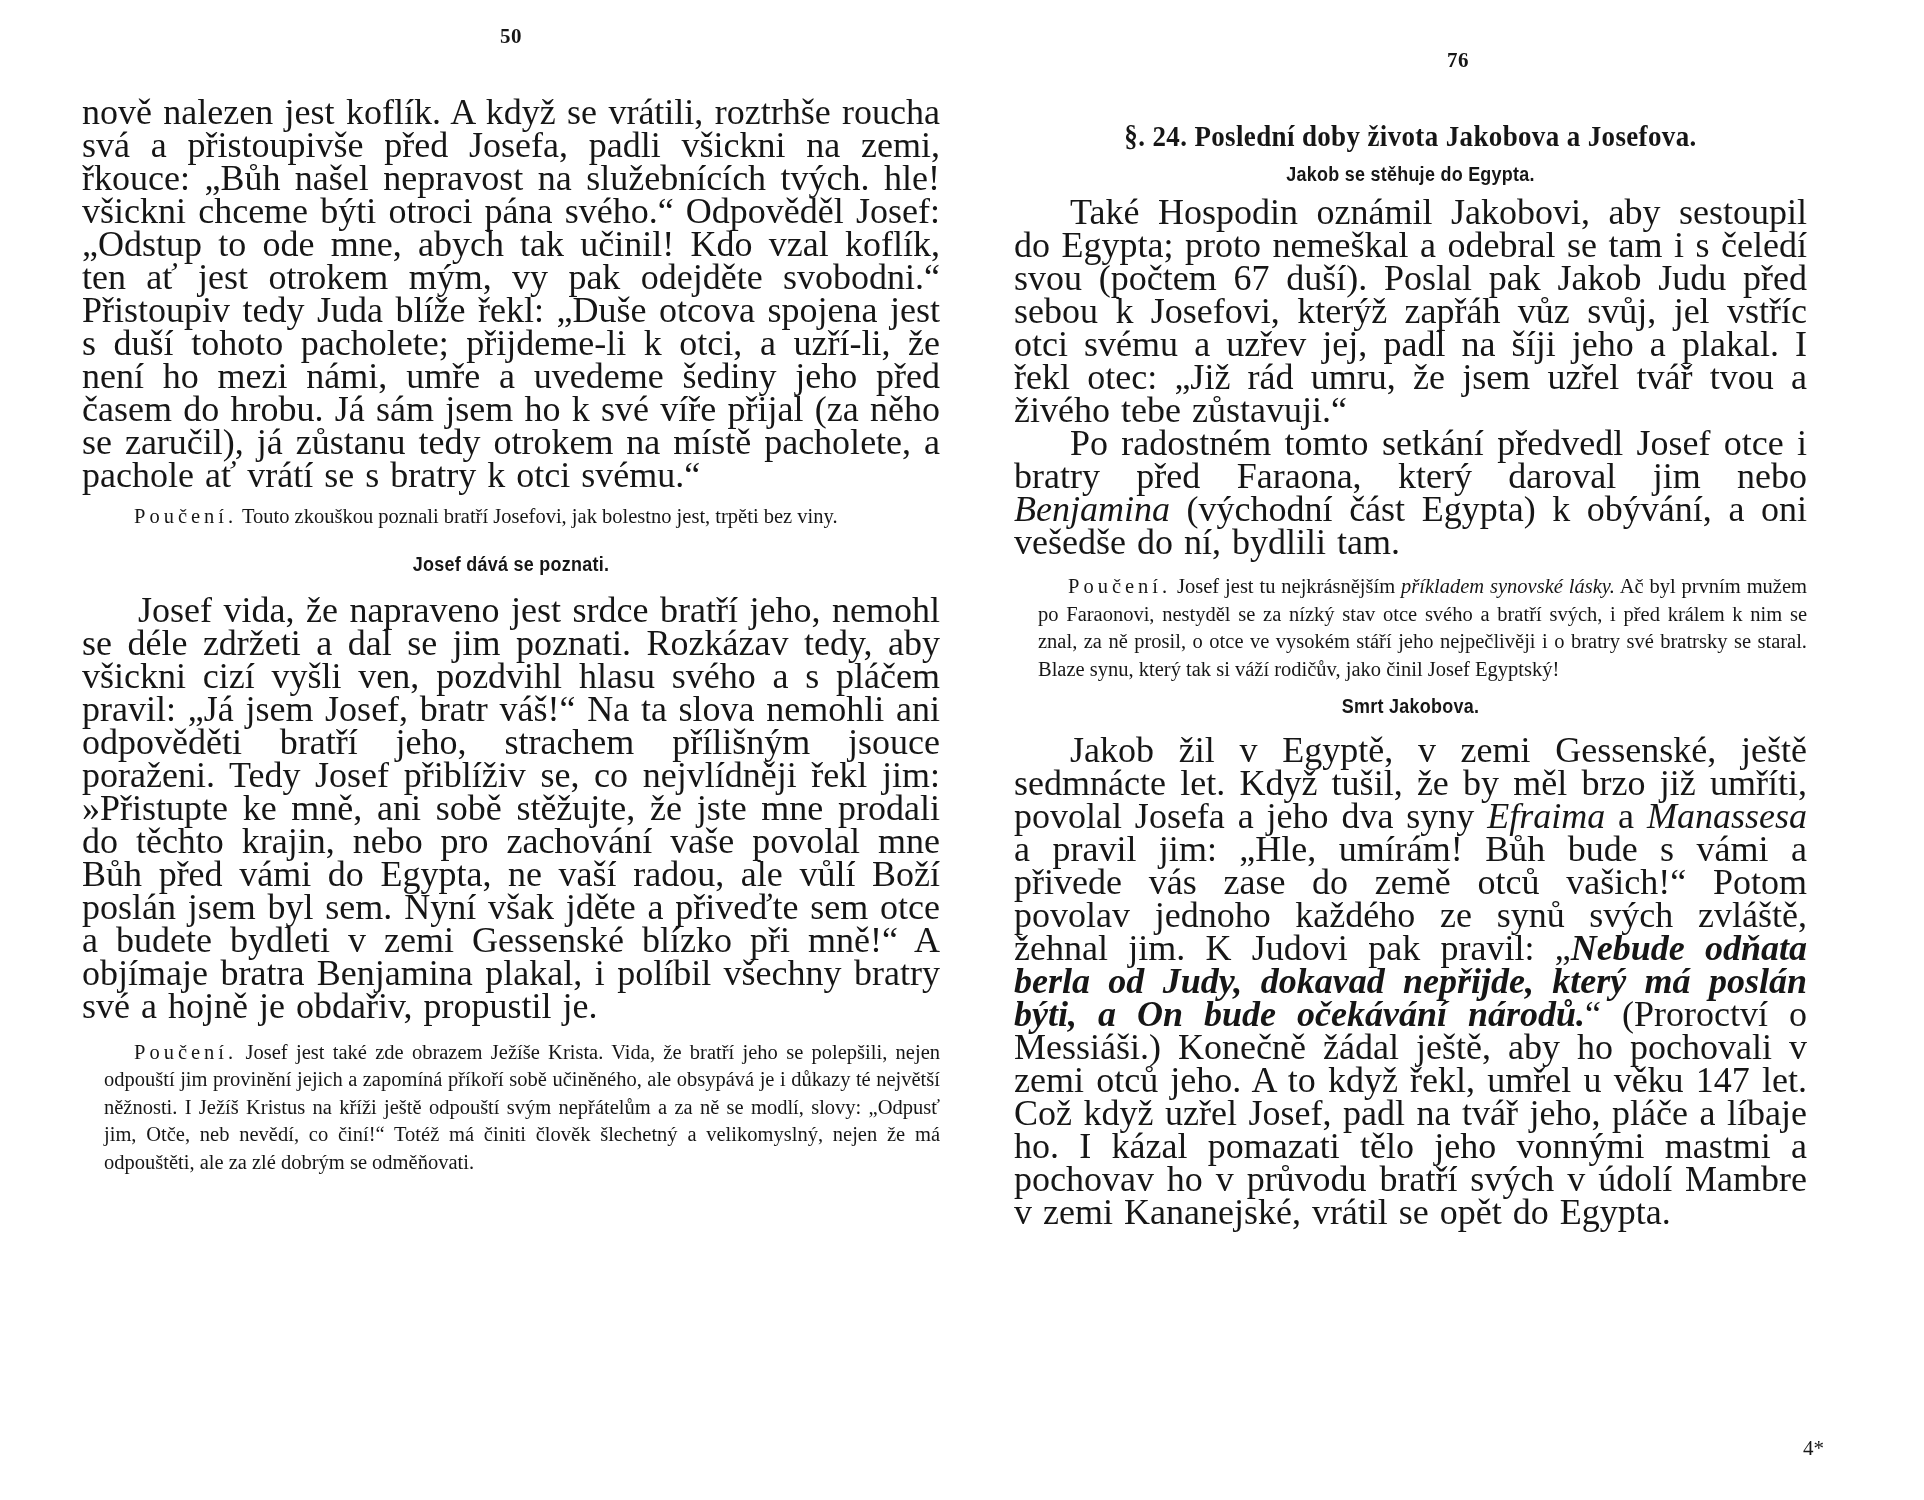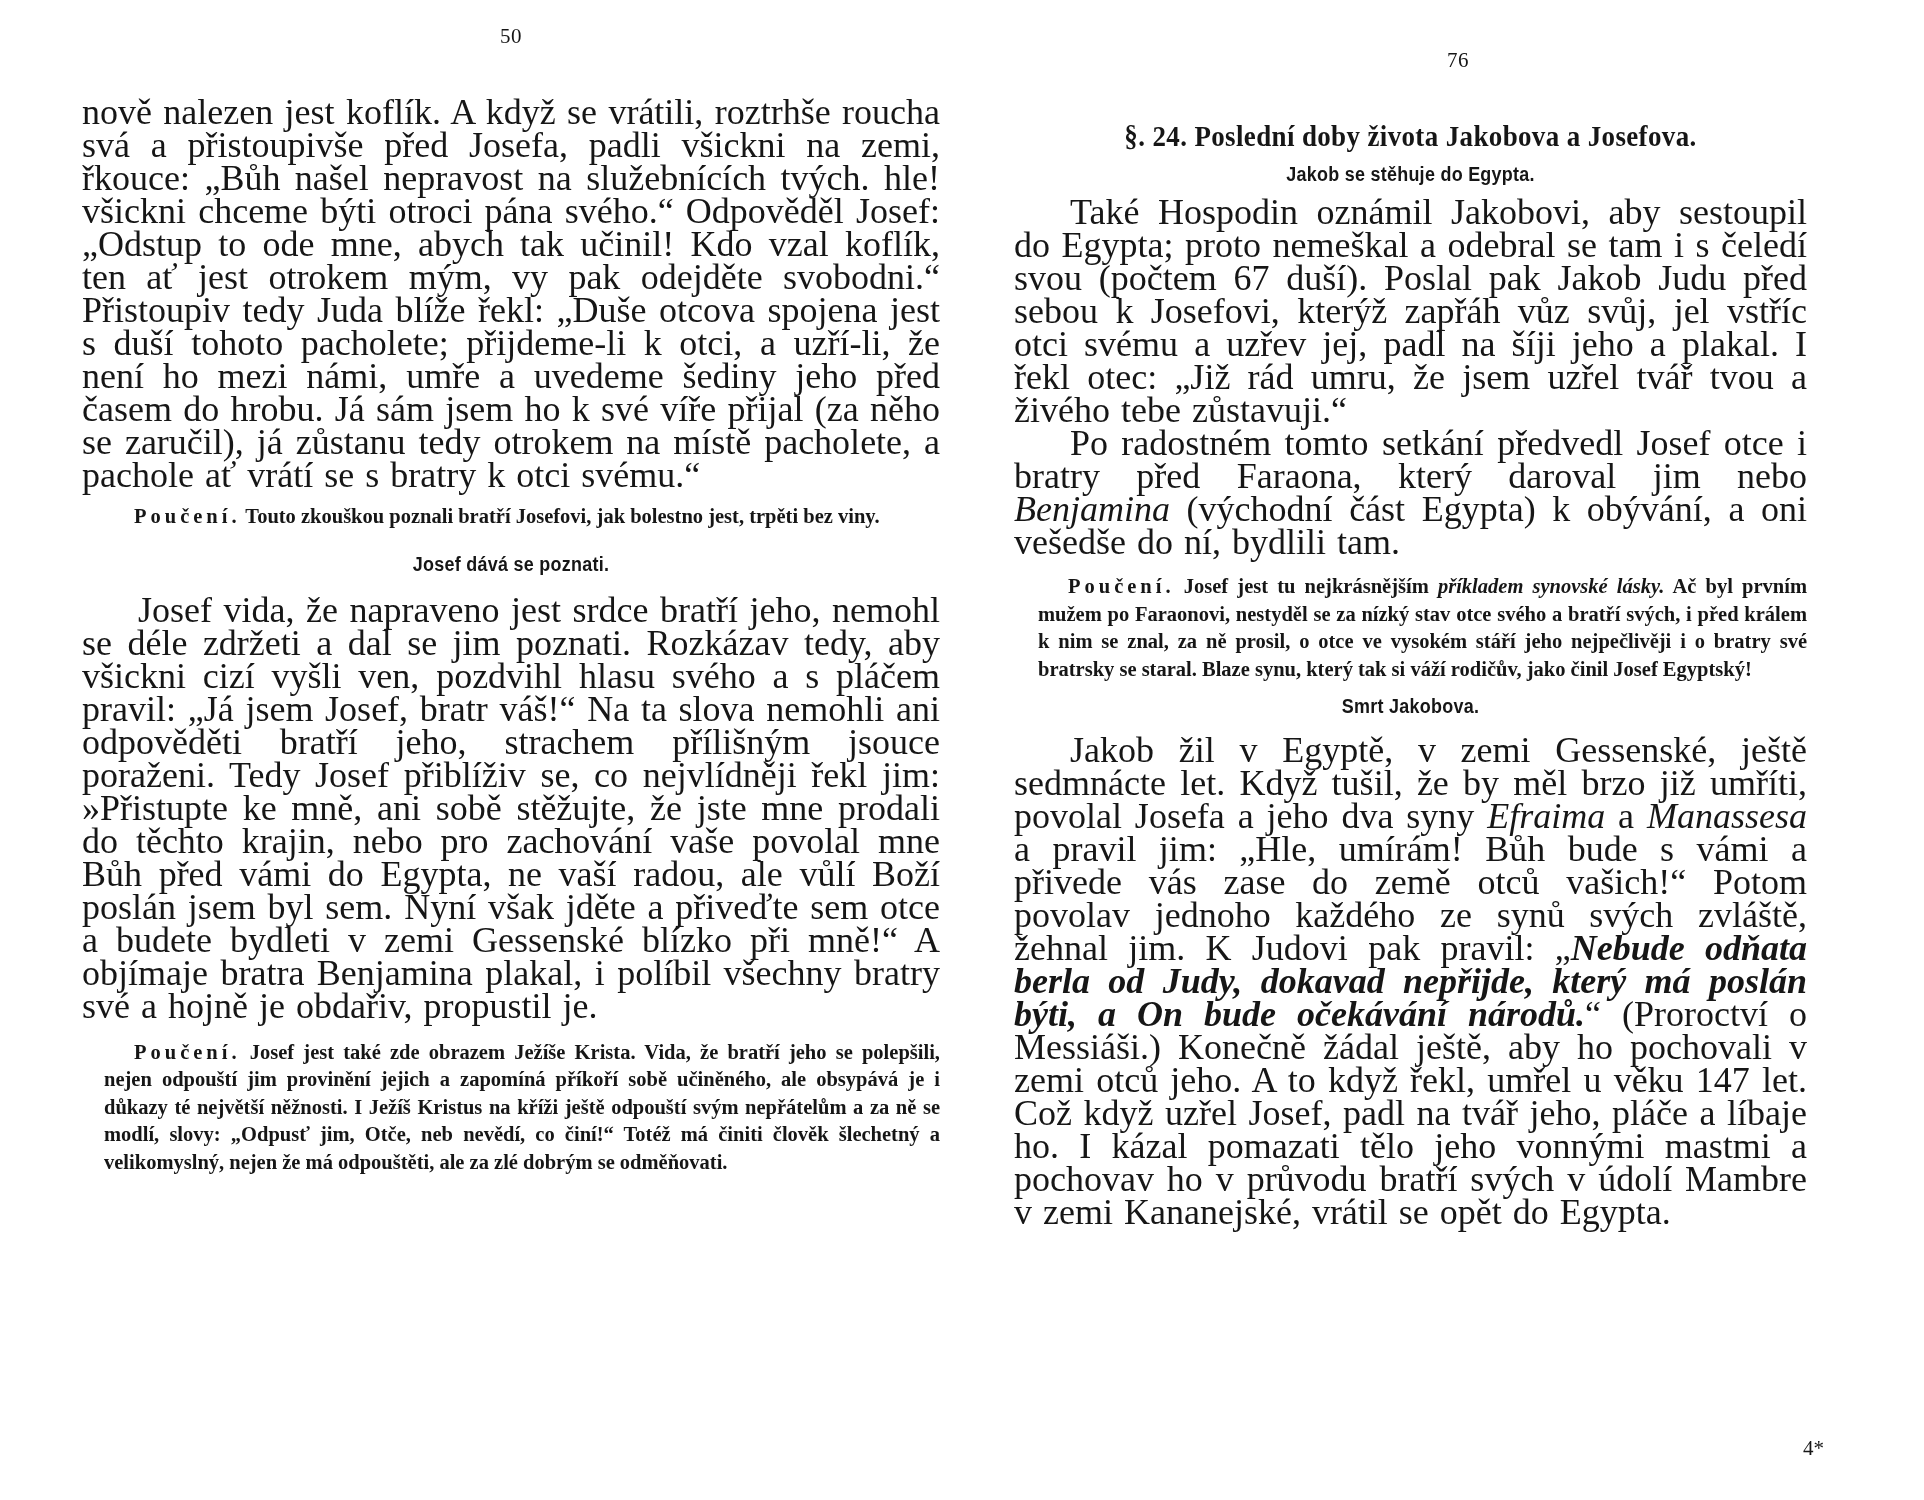--- a/index.html
+++ b/index.html
@@ -1,31 +1,31 @@
 <!DOCTYPE html>
 <html><head>
 <meta charset="utf-8">
 <style>
   html, body { margin: 0; padding: 0; background: #ffffff; }
   body { width: 1924px; height: 1500px; position: relative; overflow: hidden;
          font-family: "Liberation Serif", "DejaVu Serif", serif; color: #161616; }
   .page { position: absolute; top: 0; height: 1500px; }
   #page-left { left: 0; width: 962px; }
   #page-right { left: 962px; width: 962px; }
-  .pno { position: absolute; top: 24px; font-size: 21px; letter-spacing: 0.5px; }
+  .pno { position: absolute; top: 24px; font-size: 21px; letter-spacing: 0.5px; font-weight: bold; }
   #page-left .pno { left: 500px; }
   #page-right .pno { left: 485px; top: 48px; }
   .col { position: absolute; }
   #page-left .col { left: 82px; top: 96px; width: 858px; }
   #page-right .col { left: 52px; top: 120px; width: 793px; }
   p { margin: 0; text-align: justify; text-align-last: left; }
   .body { font-size: 36px; line-height: 33px; word-spacing: 2px; }
   .indent { text-indent: 56px; }
   .note { font-size: 20.5px; line-height: 27.5px; margin: 11px 0 0 22px; }
-  .note.first-ind { text-indent: 30px; font-weight: bold; }
+  .note.first-ind { text-indent: 30px; }
   .spaced { letter-spacing: 4px; }
   .subhead { font-family: "Liberation Sans", "DejaVu Sans", sans-serif; font-weight: bold;
              font-size: 19.5px; text-align: center; letter-spacing: 0.3px; transform: scaleX(0.92); }
   .sec-title { font-weight: bold; font-size: 29px; text-align: center; letter-spacing: 0.4px;
                transform: scaleX(0.93); margin-bottom: 10px; }
   .signature { position: absolute; right: 100px; top: 1436px; font-size: 21px; }
   em { font-style: italic; }
   .bi { font-style: italic; font-weight: bold; }
 </style>
 </head>

